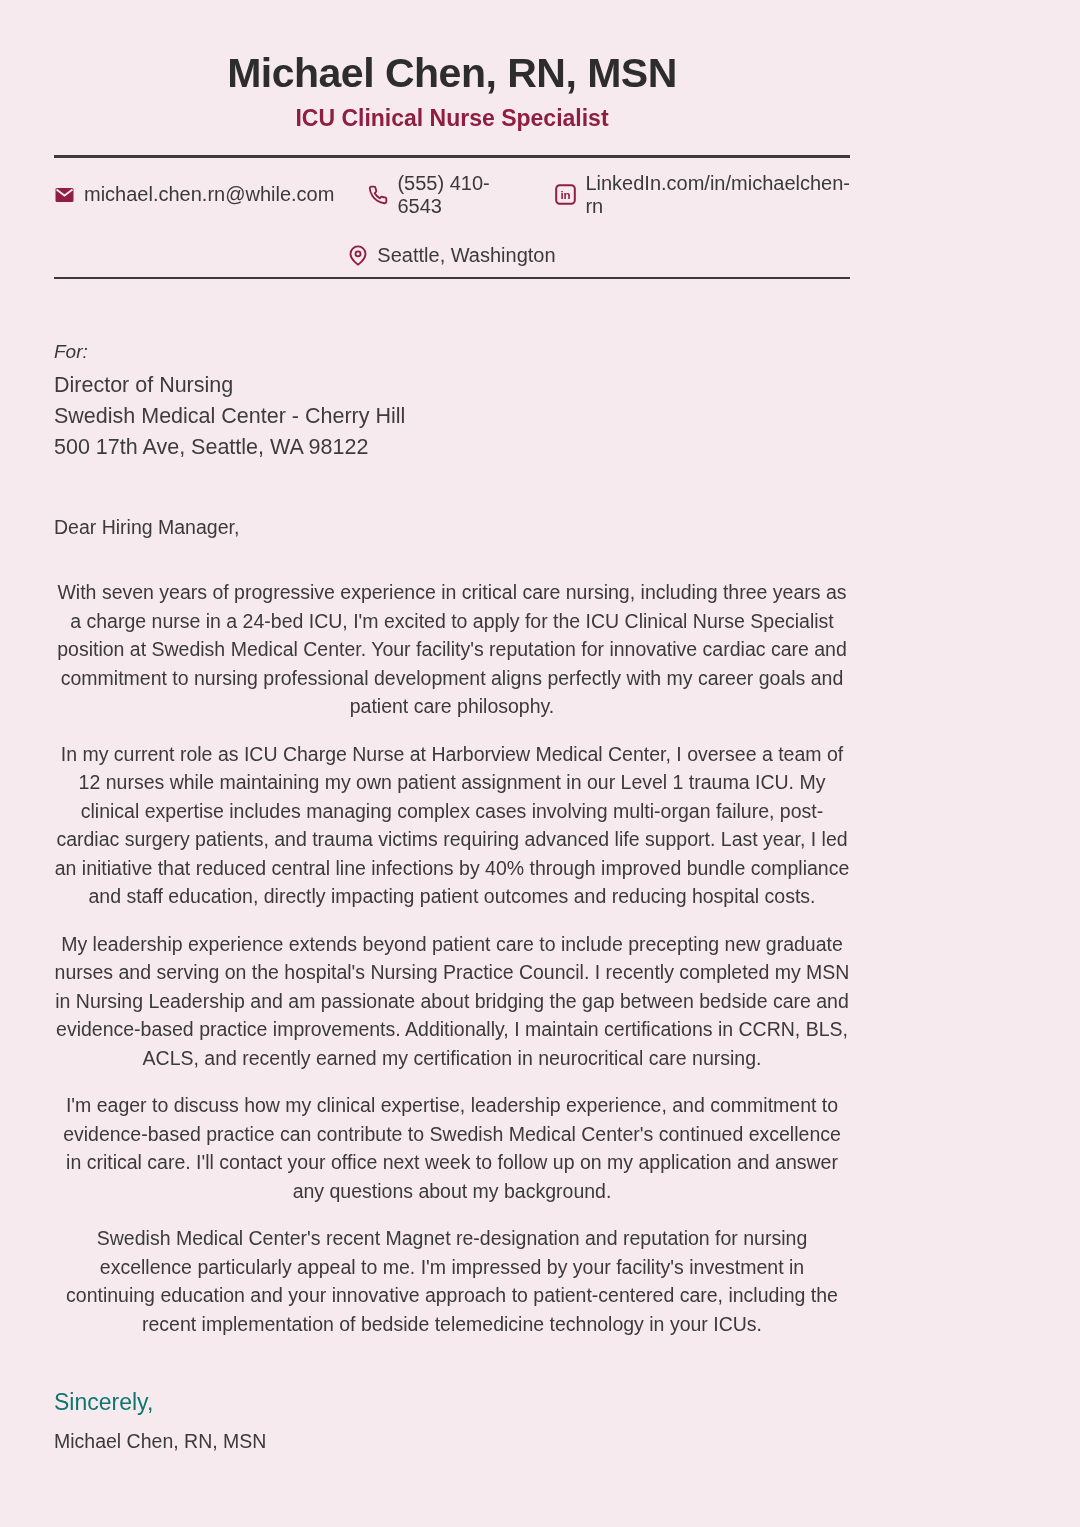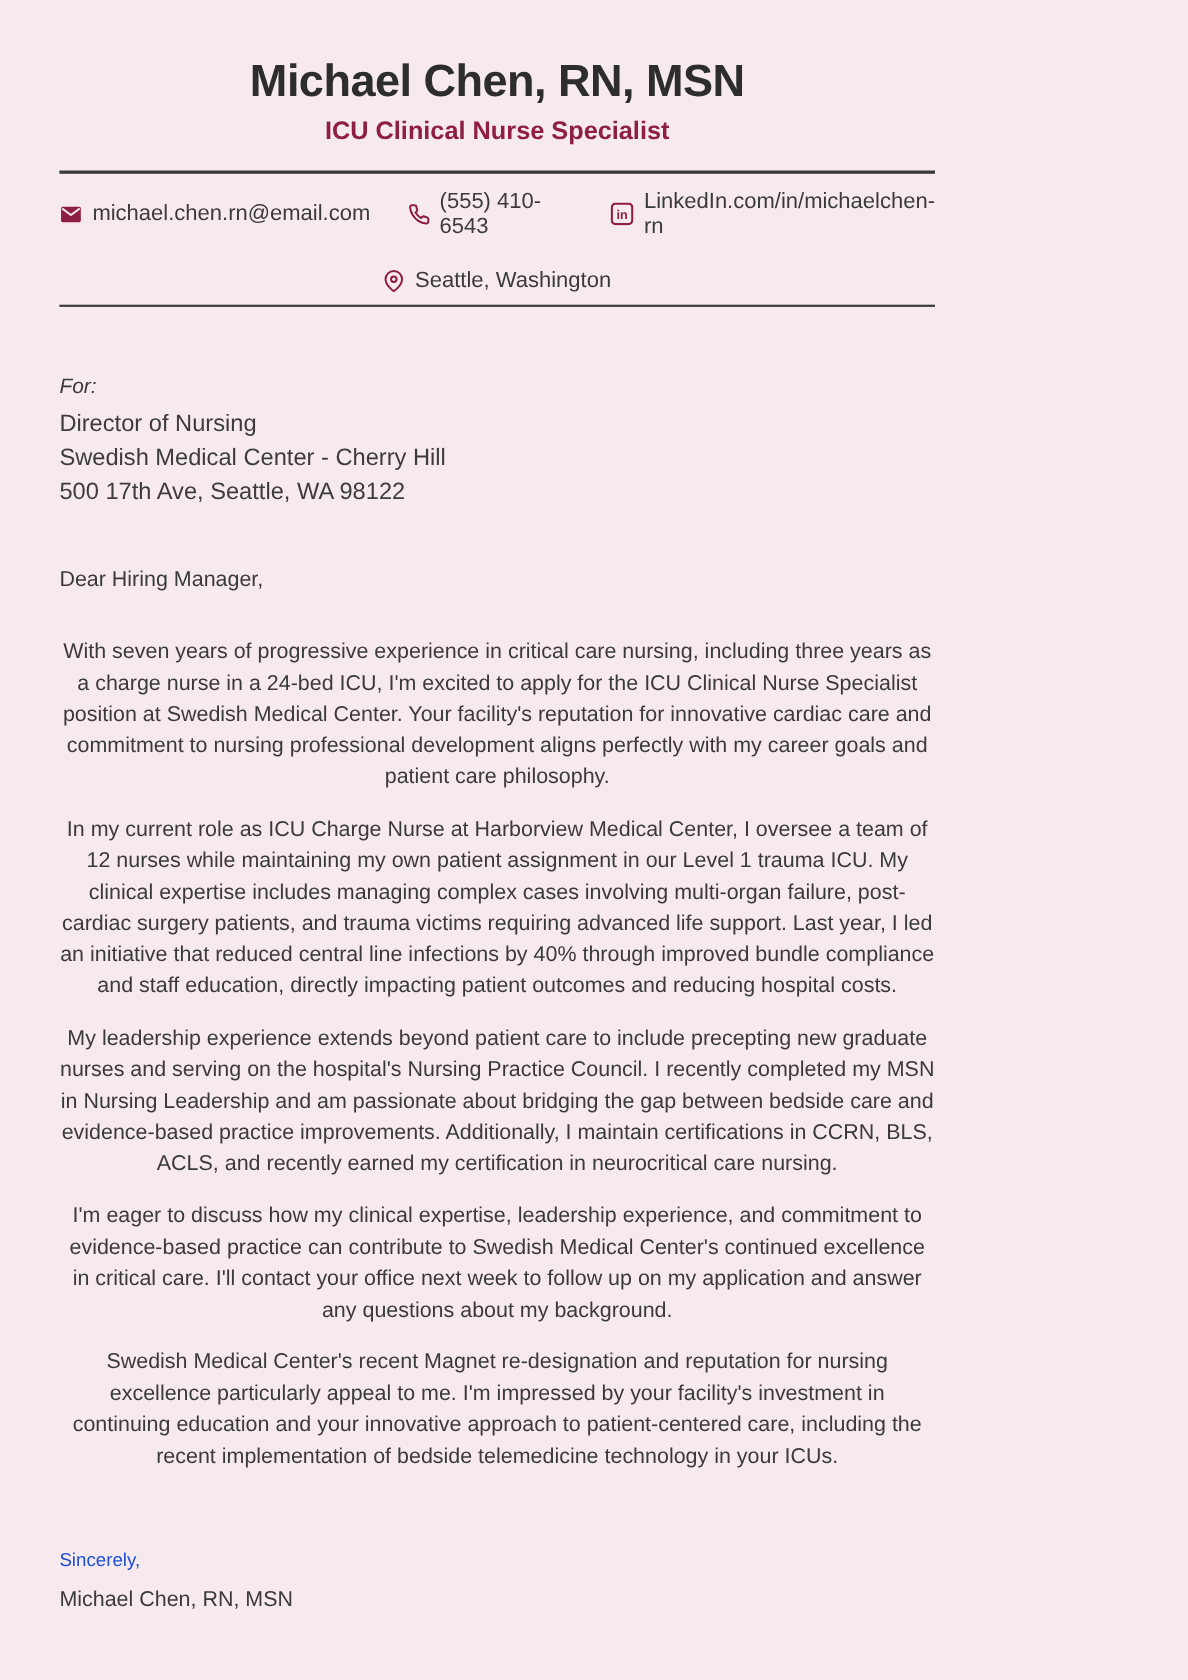--- a/index.html
+++ b/index.html
@@ -79,23 +79,23 @@
   .body-paragraphs { margin-top: 39px; }
   .body-paragraphs p {
     font-size: 19.5px;
     line-height: 28.5px;
     color: #3a3a3a;
     margin-bottom: 19px;
     text-align: center;
   }
   
   .closing {
-    margin-top: 71px;
-    font-size: 17px;
-    color: #1d4ed8;
+    margin-top: 51px;
+    font-size: 23px;
+    color: #0f766e;
   }
   .signature {
     margin-top: 14px;
     font-size: 19.5px;
     color: #3a3a3a;
   }
 </style>
 </head>
 <body>
 
@@ -109,21 +109,21 @@
   <div class="rule rule-top"></div>
 
   <div class="contact-row contact-row-1">
     <div class="contact-item">
       <span>
         <svg width="21" height="20" viewBox="0 0 20 20">
           <rect x="1" y="3" width="18" height="14" rx="1.5" fill="#8e1e42"></rect>
           <polyline points="2,4.5 10,10.5 18,4.5" fill="none" stroke="#f7eaee" stroke-width="1.8"></polyline>
         </svg>
       </span>
-      <span>michael.chen.rn@email.com</span>
+      <span>michael.chen.rn@while.com</span>
     </div>
     <div class="contact-item">
       <span>
         <svg width="20" height="20" viewBox="0 0 24 24" fill="none" stroke="#8e1e42" stroke-width="2.2" stroke-linecap="round" stroke-linejoin="round">
           <path d="M22 16.92v3a2 2 0 0 1-2.18 2 19.79 19.79 0 0 1-8.63-3.07 19.5 19.5 0 0 1-6-6 19.79 19.79 0 0 1-3.07-8.67A2 2 0 0 1 4.11 2h3a2 2 0 0 1 2 1.72 12.84 12.84 0 0 0 .7 2.81 2 2 0 0 1-.45 2.11L8.09 9.91a16 16 0 0 0 6 6l1.27-1.27a2 2 0 0 1 2.11-.45 12.84 12.84 0 0 0 2.81.7A2 2 0 0 1 22 16.92z"></path>
         </svg>
       </span>
       <span>(555) 410-6543</span>
     </div>
     <div class="contact-item">

